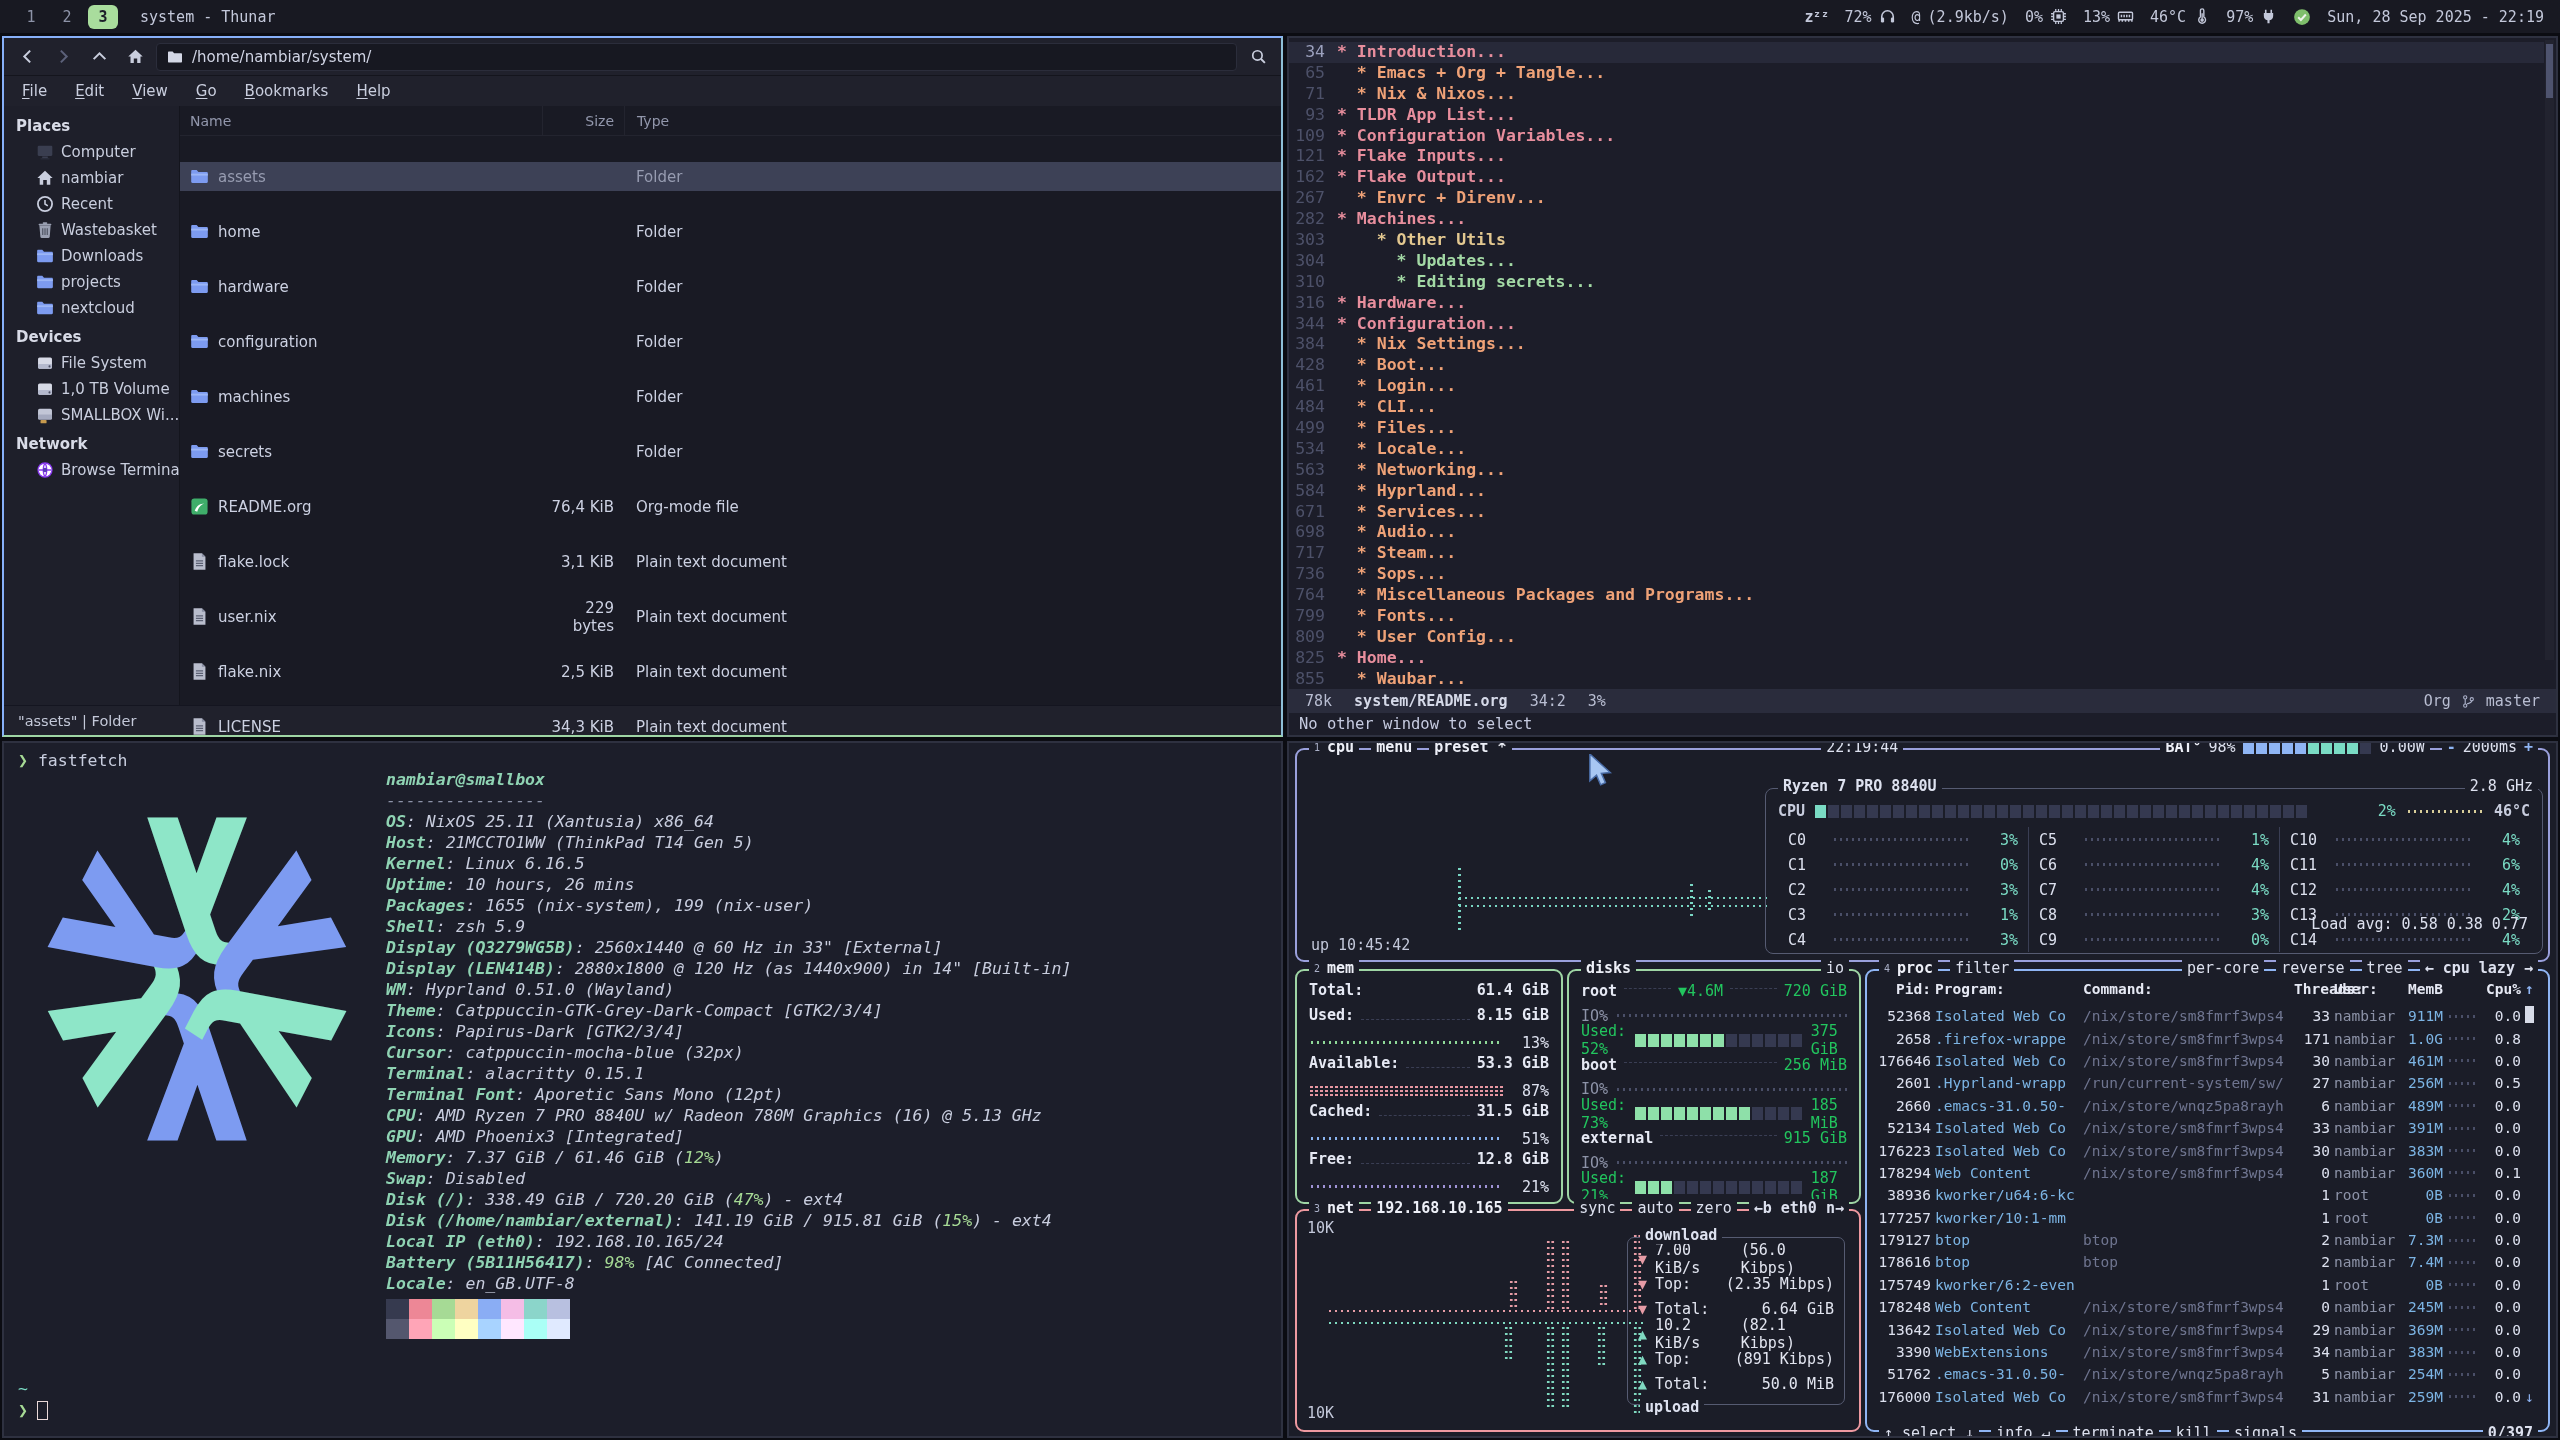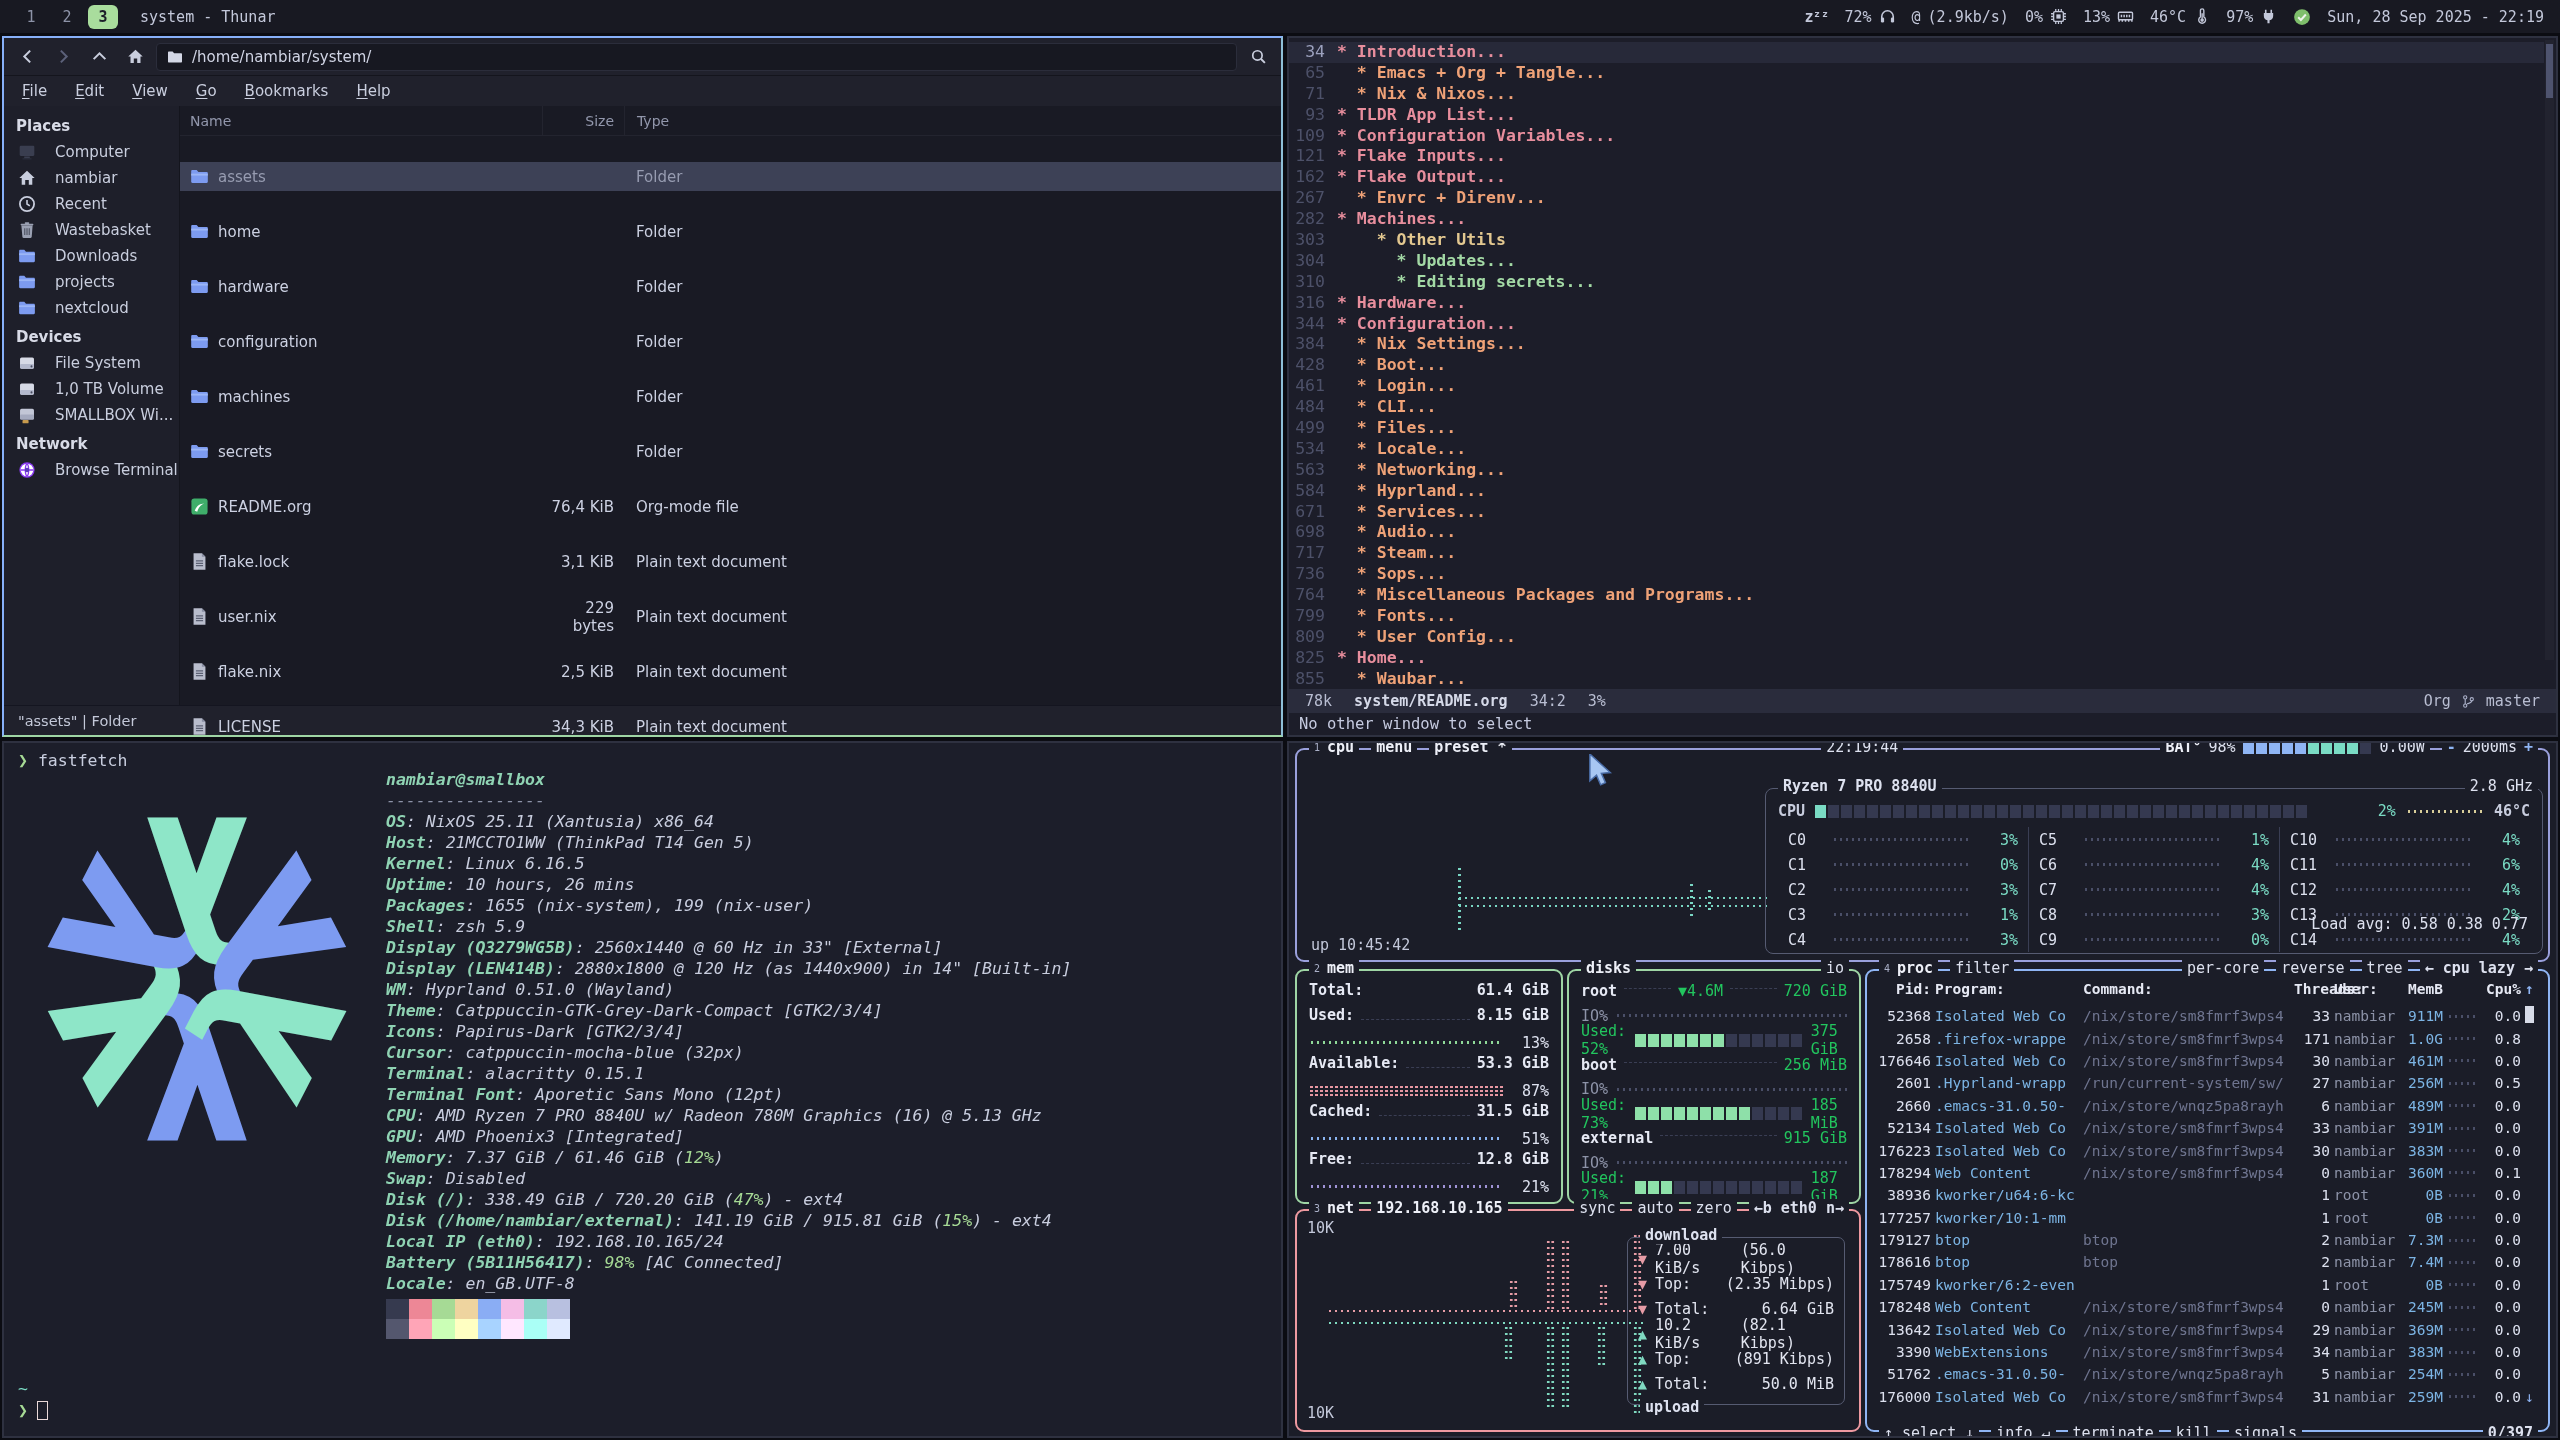--- a/index.html
+++ b/index.html
@@ -28,21 +28,21 @@
 
 
 #thunar-menubar{height:30px;display:flex;align-items:center;gap:28px;padding:0 18px;background:#20212c;font-size:15px;color:#c9cede;}
 .menu-item u{text-decoration:underline;text-underline-offset:2px;}
 #thunar-toolbar{height:38px;background:#20212c;display:flex;align-items:center;gap:6px;padding:0 8px;border-bottom:1px solid #14151d;}
 .tb-btn{width:30px;height:28px;display:flex;align-items:center;justify-content:center;border-radius:4px;}
 #thunar-pathfield{flex:1;height:28px;background:#171821;border:1px solid #2b2d3b;border-radius:4px;display:flex;align-items:center;gap:9px;padding:0 10px;font-size:15px;color:#d0d4e4;}
 #thunar-body{display:flex;height:calc(100% - 30px - 38px - 30px);}
 #thunar-sidebar{width:176px;background:#1e1f2a;padding-top:4px;font-size:15px;border-right:1px solid #14151d;overflow:hidden;}
 .sb-title{font-weight:bold;color:#d8dbe7;padding:7px 12px 4px;}
-.sb-item{display:flex;gap:19px;padding:4px 6px 4px 14px;color:#c9cede;align-items:center;white-space:nowrap;}
+.sb-item{display:flex;gap:7px;padding:4px 6px 4px 32px;color:#c9cede;align-items:center;white-space:nowrap;}
 #thunar-filearea{flex:1;background:#191a24;display:flex;flex-direction:column;}
 #fl-header{display:flex;height:30px;align-items:center;color:#9297ac;font-size:14px;border-bottom:1px solid #23242f;flex:none;}
 .fc-name{width:362px;padding-left:10px;display:flex;align-items:center;gap:9px;overflow:hidden;}
 .fc-size{width:82px;text-align:right;padding-right:10px;flex:none;}
 .fc-type{flex:1;padding-left:12px;}
 #fl-header .fc-size,#fl-header .fc-type{border-left:1px solid #23242f;height:100%;display:flex;align-items:center;}
 #fl-header .fc-size{justify-content:flex-end;}
 .fl-row{display:flex;height:29px;align-items:center;font-size:15px;color:#ccd1e2;margin-top:26px;}
 .fl-row.selected{background:#3d4156;color:#979cb1;}
 #thunar-statusbar{height:30px;border-top:1px solid #141520;display:flex;align-items:center;padding-left:14px;font-size:14.5px;color:#c3c8d8;background:#20212c;flex:none;}

